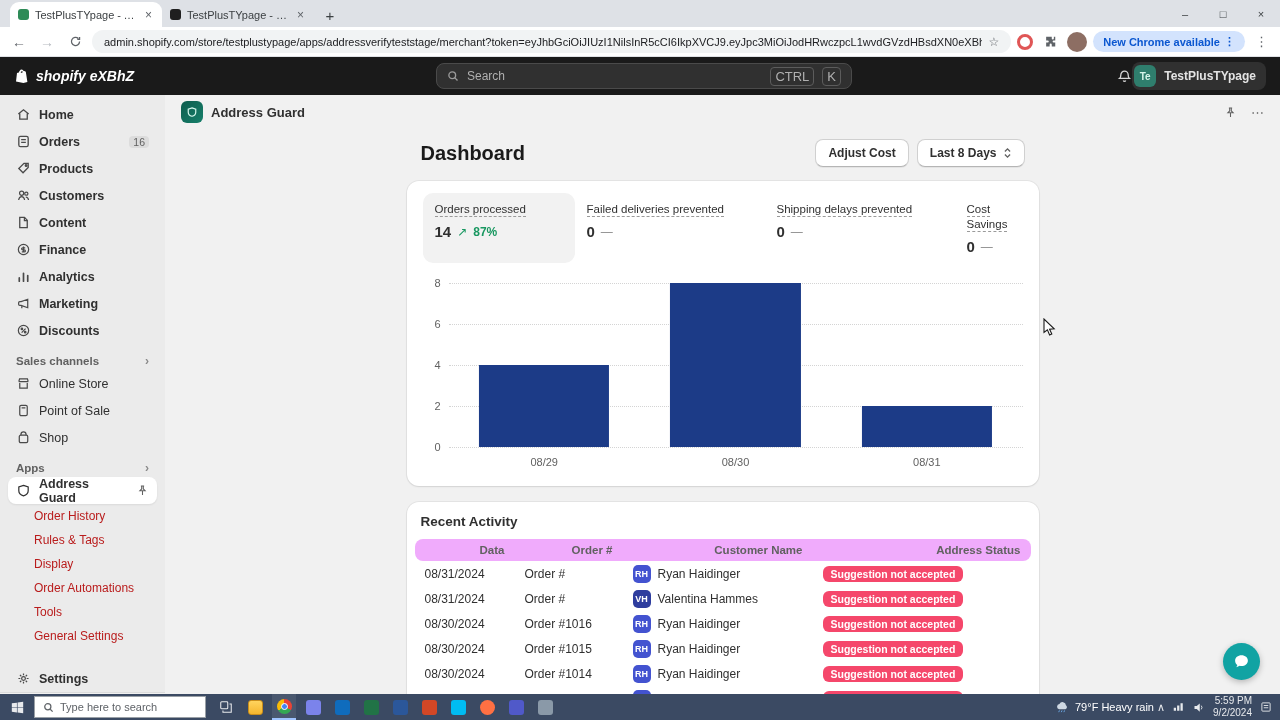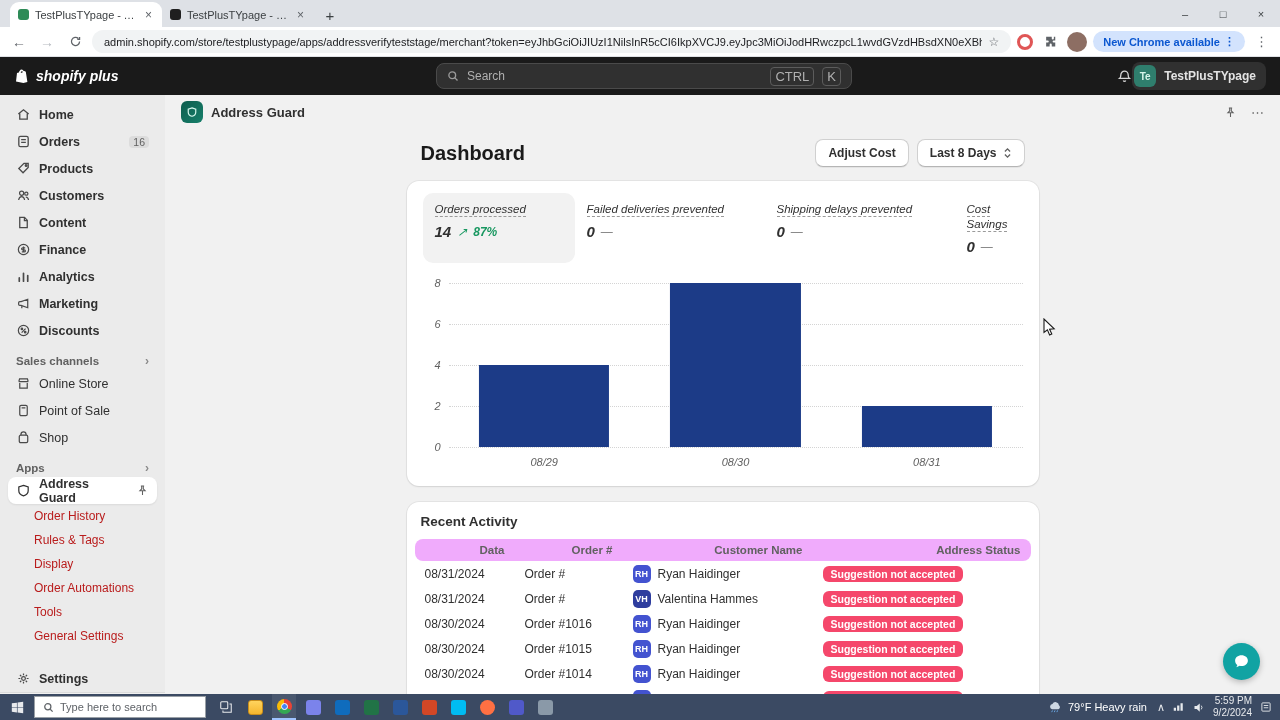--- a/index.html
+++ b/index.html
@@ -62,21 +62,21 @@
   .apphead-title { font-size:13px; font-weight:bold; }
   .appheader .right { margin-left:auto; display:flex; align-items:center; gap:14px; color:#616161; }
 
   .content { width:632px; margin:4px auto 0; }
   .pagehead { display:flex; align-items:center; padding:0 14px; margin:6px 0 14px; }
   .pagetitle { font-size:20px; font-weight:bold; color:#1a1a1a; flex:1; }
   .btn { height:28px; background:#fff; border:1px solid #d0d0d0; border-bottom-color:#b5b5b5; border-radius:8px; display:flex; align-items:center; gap:6px; padding:0 12px; font-size:12px; font-weight:bold; color:#303030; box-shadow:0 1px 0 rgba(0,0,0,.05); }
   .pagehead .btn + .btn { margin-left:8px; }
 
   .card { background:#fff; border-radius:12px; box-shadow:0 0 0 1px rgba(0,0,0,.05), 0 1px 2px rgba(0,0,0,.08); }
-  .card.analytics { padding:12px 16px 18px; margin-bottom:16px;font-style:italic; }
+  .card.analytics { padding:12px 16px 18px; margin-bottom:16px; }
 
   .stats { display:grid; grid-template-columns:152px 190px 190px 1fr; }
   .stat { padding:8px 12px; border-radius:10px; }
   .stat.selected { background:#f2f2f2; }
   .stat-label { font-size:11.5px; color:#303030; border-bottom:1px dashed #9a9a9a; padding-bottom:1px; display:inline; }
   .stat-vals { margin-top:7px; display:flex; align-items:center; gap:6px; }
   .stat-value { font-size:15px; font-weight:bold; }
   .stat-delta { font-size:12px; color:#8a8a8a; }
   .stat-delta.up { color:#199861; font-weight:bold; }
   .uparrow { color:#199861; font-size:12px; }
@@ -110,21 +110,21 @@
   
   .taskbar { position:absolute; left:0; right:0; bottom:0; height:26px; background:#3b4a63; display:flex; align-items:center; color:#fff; }
   .tb-start { width:34px; height:26px; display:flex; align-items:center; justify-content:center; }
   .tb-searchbox { width:172px; height:22px; background:#ffffff; border:1px solid #9aa0a6; display:flex; align-items:center; gap:6px; padding:0 8px; font-size:11px; color:#5f6368; }
   .tb-icons { display:flex; align-items:center; gap:5px; margin-left:8px; }
   .tbi { width:24px; height:26px; display:flex; align-items:center; justify-content:center; }
   .tbi .sq { width:15px; height:15px; border-radius:3px; }
   .tbi.active { border-bottom:2px solid #9fc3ff; background:rgba(255,255,255,.08); }
   .chromeball { width:15px; height:15px; border-radius:50%; background:conic-gradient(#ea4335 0 33%, #34a853 0 66%, #fbbc05 0 100%); position:relative; }
   .chromeball::after { content:""; position:absolute; inset:4px; background:#4285f4; border:1.5px solid #fff; border-radius:50%; }
-  .tb-right2 { margin-left:auto; display:flex; align-items:center; gap:10px; padding-right:8px; }
+  .tb-right2 { margin-left:auto; display:flex; align-items:center; gap:3px; padding-right:8px; }
   .weather { display:flex; align-items:center; gap:6px; font-size:11px; }
   .tray { display:flex; align-items:center; gap:8px; font-size:11px; color:#e8eaed; }
   .clock { text-align:right; font-size:10px; line-height:1.25; }
 
   .cursor { position:absolute; left:1043px; top:318px; z-index:50; }
 </style>
 </head>
 <body>
 
 <div class="tabstrip">
@@ -170,21 +170,21 @@
     <span>⋮</span>
   </div>
   <span class="kebab">⋮</span>
 </div>
 
 <div class="topbar">
   <div class="brand">
     <svg width="16" height="16" viewBox="0 0 16 16">
         <path fill="#fff" d="M10.8 3.3c-.3-.2-.8-.3-1.2-.2 0 0-.8-1.6-2-1.6-1.6 0-2.4 2-2.7 3L3 5 2 13.4 9.4 15l4-1L11.8 3.7l-1-.4zM8.6 4.4l-1.9.6c.3-.9.8-1.9 1.5-1.9.2.3.4.8.4 1.3z"></path>
       </svg>
-    <span>shopify plus</span>
+    <span>shopify eXBhZ</span>
   </div>
   <div class="tb-search">
     <svg width="12" height="12" viewBox="0 0 16 16" fill="none" stroke="#9a9a9a" stroke-width="1.8">
         <circle cx="7" cy="7" r="4.5"></circle>
         <path d="M10.5 10.5 14 14"></path>
       </svg>
     <span class="grow">Search</span>
     <span class="kbd">CTRL</span>
     <span class="kbd">K</span>
   </div>

